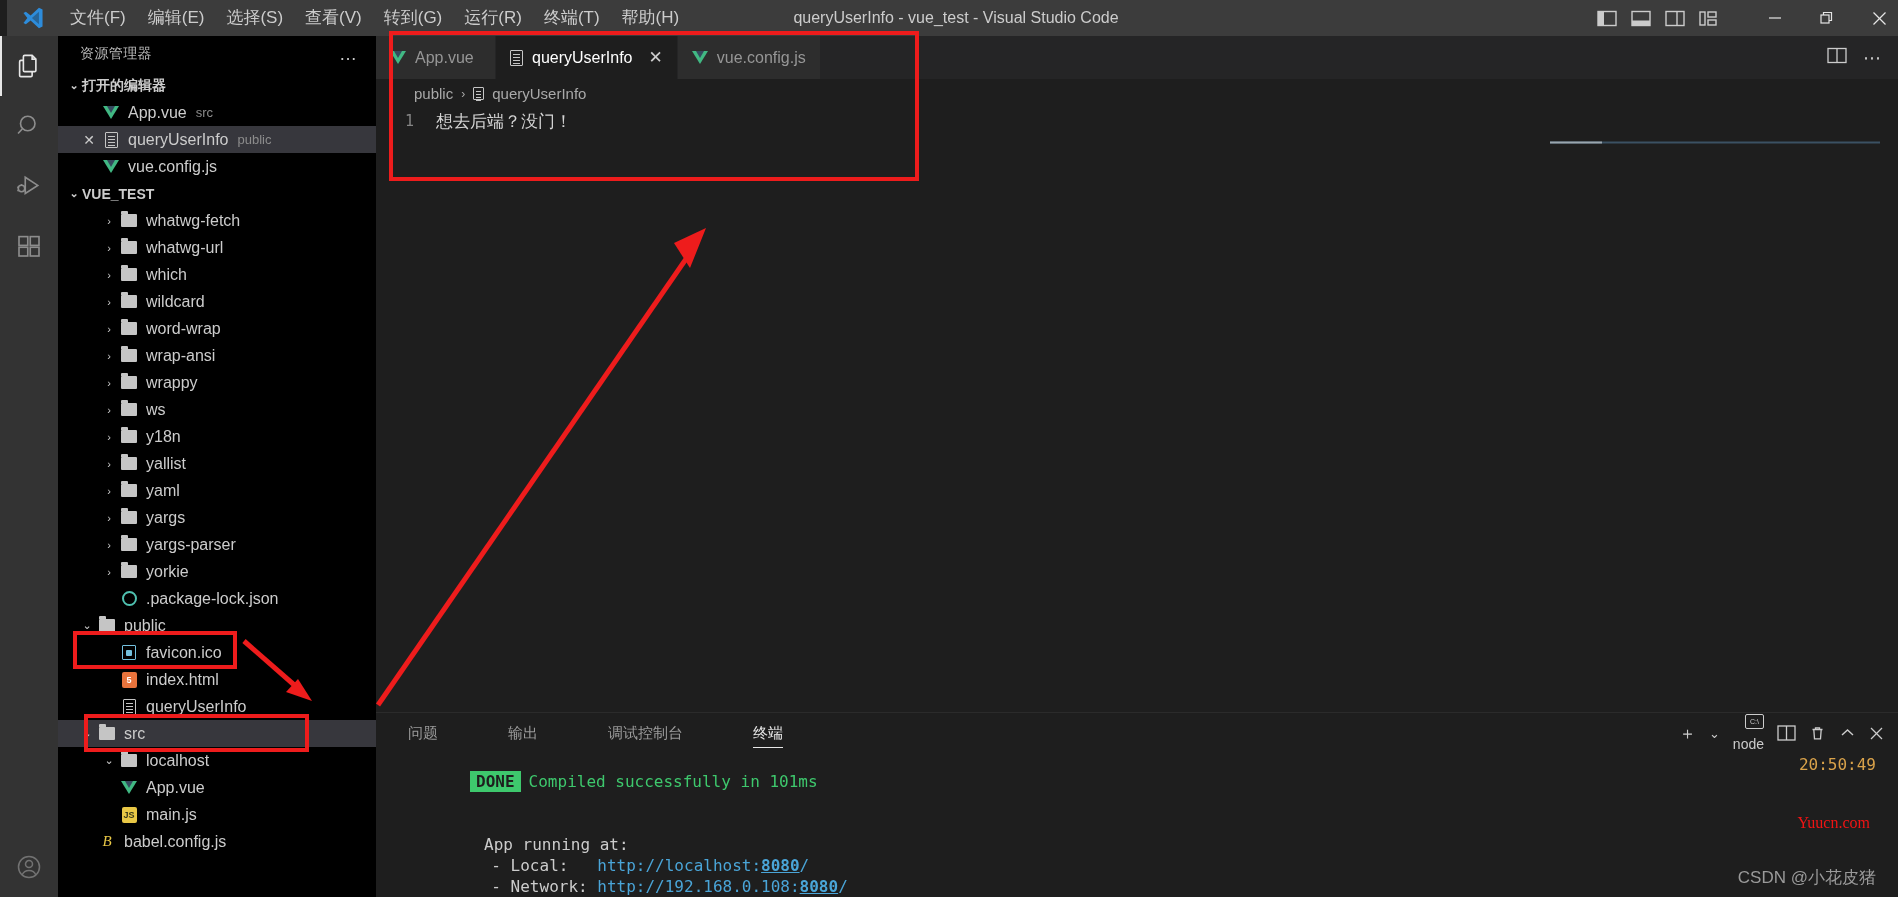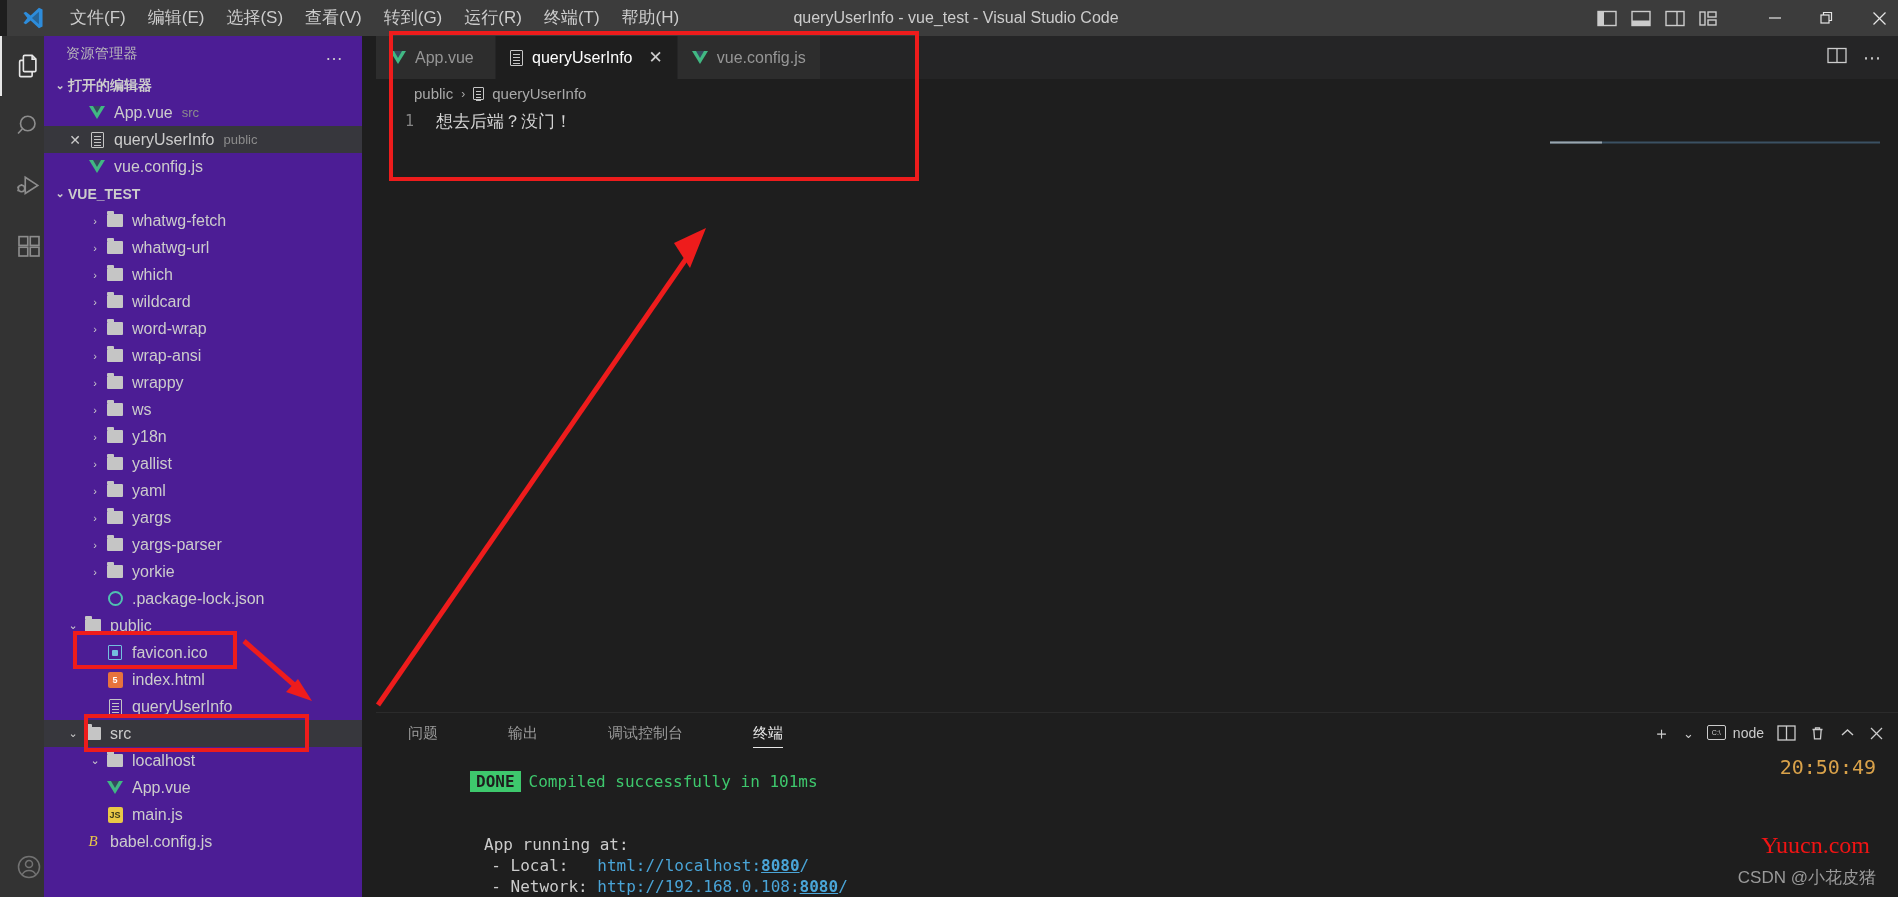--- a/index.html
+++ b/index.html
@@ -45,22 +45,22 @@
     opacity: .62; cursor: pointer; position: relative;
   }
   .act-item.active { opacity: 1; }
   .act-item.active::before {
     content: ""; position: absolute; left: 0; top: 0; bottom: 0; width: 2px; background: #e7e7e7;
   }
   .act-bottom { margin-top: auto; }
 
   
   .sidebar {
-    position: absolute; left: 44px; top: 36px; width: 318px; bottom: 0;
-    background: #4c1d95; overflow: hidden;
+    position: absolute; left: 58px; top: 36px; width: 318px; bottom: 0;
+    background: #000000; overflow: hidden;
   }
   .sb-header {
     height: 36px; display: flex; align-items: center; justify-content: space-between;
     padding: 0 18px 0 22px; font-size: 14px; color: #bbbbbb; letter-spacing: .4px;
   }
   .sb-more { font-size: 18px; color: #cccccc; cursor: pointer; letter-spacing: 1px; }
   .section-head {
     height: 27px; display: flex; align-items: center; padding-left: 8px;
     font-size: 14px; font-weight: bold; color: #cccccc; cursor: pointer;
   }
@@ -139,44 +139,44 @@
     cursor: pointer; position: relative;
   }
   .ptab.active { color: #e7e7e7; }
   .ptab.active::after {
     content: ""; position: absolute; left: 15px; right: 15px; bottom: 5px; height: 1px; background: #e7e7e7;
   }
   .panel-actions {
     position: absolute; right: 14px; top: 0; height: 40px; display: flex; align-items: center; gap: 13px;
   }
   .pa-ico { color: #cccccc; font-size: 17px; cursor: pointer; display: flex; align-items: center; }
-  .term-sel { display: flex; align-items: flex-start; gap: 7px; font-size: 14px; color: #cccccc; cursor: pointer; }
+  .term-sel { display: flex; align-items: flex-end; gap: 7px; font-size: 14px; color: #cccccc; cursor: pointer; flex-direction: column; }
   .term-glyph {
     width: 19px; height: 15px; border: 1.4px solid #cccccc; border-radius: 2px;
     font-size: 7px; display: flex; align-items: center; justify-content: center; color: #cccccc;
   }
   .terminal-body {
     position: absolute; left: 17px; right: 0; top: 40px; bottom: 0;
     font-family: "DejaVu Sans Mono", monospace; font-size: 16px; color: #cccccc;
   }
   .t-line { height: 21px; white-space: pre; }
   .done-badge { background: #3ec86d; color: #1e1e1e; padding: 1px 6px; font-weight: bold; }
   .t-green { color: #3ec86d; }
   .t-blue { color: #4aa5d8; }
   .t-bold { font-weight: bold; text-decoration: underline; }
   .term-time {
-    position: absolute; right: 22px; top: 42px; font-size: 20px; color: #d9a24a;
+    position: absolute; right: 22px; top: 42px; font-size: 16px; color: #d9a24a;
     font-family: "DejaVu Sans Mono", monospace;
   }
 
   
   .annot { position: absolute; pointer-events: none; }
   .wm-yuucn {
-    position: absolute; right: 28px; top: 832px; color: #f01414;
-    font-family: "Liberation Serif", serif; font-size: 24px;
+    position: absolute; right: 28px; top: 814px; color: #f01414;
+    font-family: "Liberation Serif", serif; font-size: 16px;
   }
   .wm-csdn {
     position: absolute; right: 22px; top: 866px; color: #9a9a9a;
     font-size: 17px;
   }
 </style>
 </head>
 <body>
 
 <div id="app">
@@ -620,21 +620,21 @@
     <div class="terminal-body">
       <div class="t-line">
         <span class="done-badge">DONE</span><span class="t-green" style="padding-left:8px">Compiled successfully in 101ms</span>
       </div>
       <div class="t-line">&nbsp;</div>
       <div class="t-line">&nbsp;</div>
       <div class="t-line">
         <span style="padding-left:14px">App running at:</span>
       </div>
       <div class="t-line">
-        <span style="padding-left:2px">  - Local:   </span><span class="t-blue"><span>html://localhost:</span><span class="t-bold">8080</span><span>/</span></span>
+        <span style="padding-left:2px">  - Local:   </span><span class="t-blue"><span>http://localhost:</span><span class="t-bold">8080</span><span>/</span></span>
       </div>
       <div class="t-line">
         <span style="padding-left:2px">  - Network: </span><span class="t-blue"><span>http://192.168.0.108:</span><span class="t-bold">8080</span><span>/</span></span>
       </div>
     </div>
 
     <div class="term-time">20:50:49</div>
   </div>
 
   <svg class="annot" style="left:0;top:0;width:1898px;height:897px" viewBox="0 0 1898 897">

